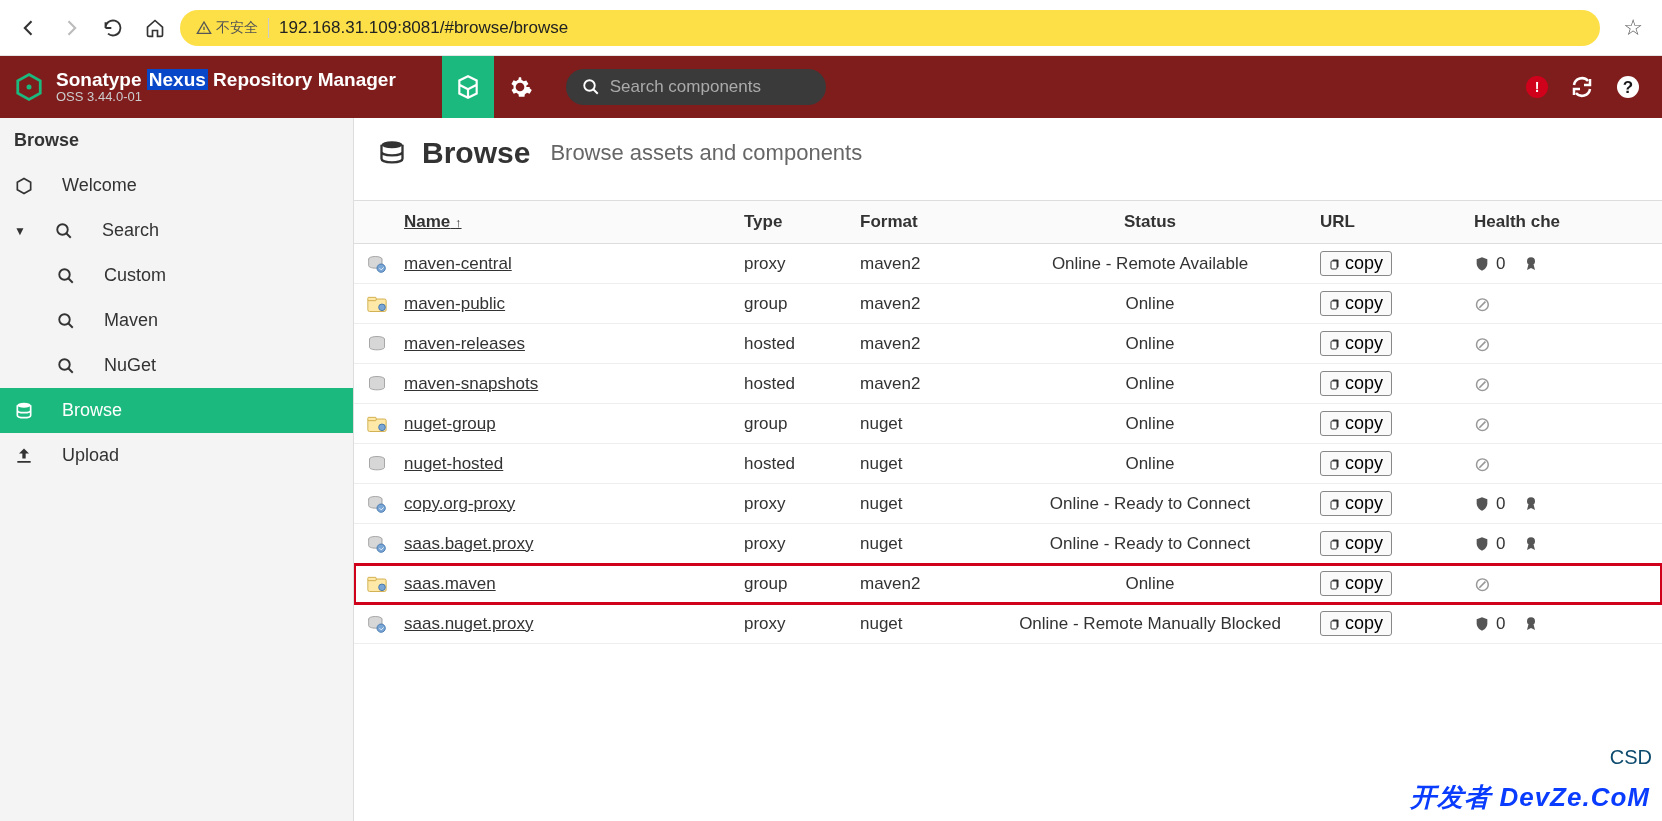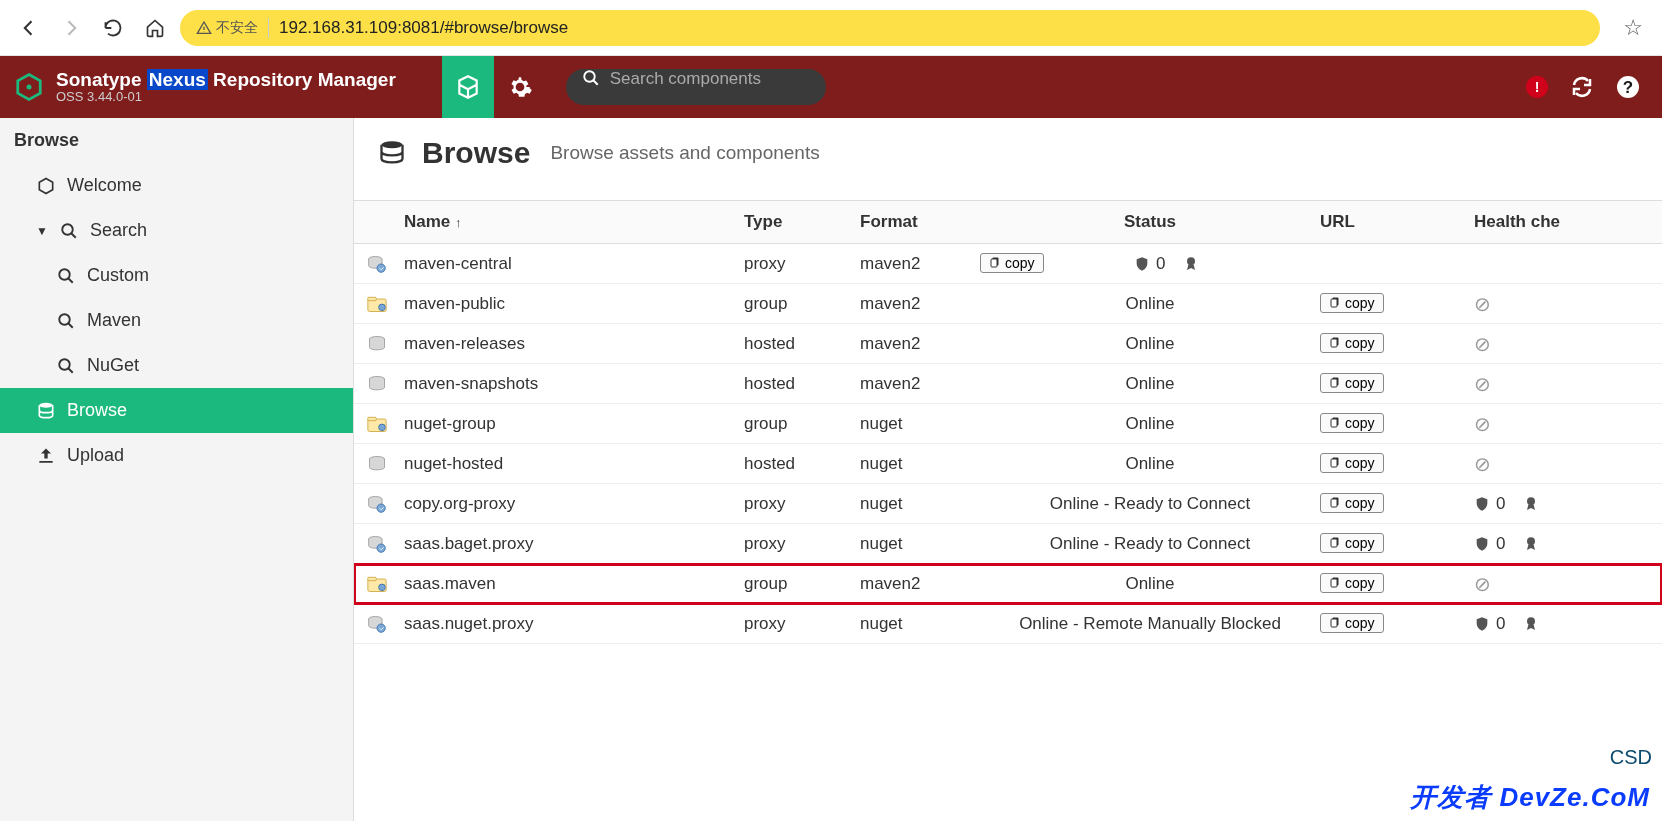--- a/index.html
+++ b/index.html
@@ -19,53 +19,53 @@
   .app-header { height: 62px; background: #7f1d1d; display: flex; align-items: center; color: #fff; }
   .logo-box { display:flex; align-items:center; padding: 0 14px; gap: 12px;}
   .hex-logo { width: 30px; height: 30px; }
   .brand-text { line-height:1.15; }
   .brand-title { font-size: 19px; font-weight: 700; }
   .brand-title .hl { background: #0947c9; padding: 0 2px;}
   .brand-sub { font-size: 13px; color:#ccc; }
   .mode-cube { width: 52px; height: 62px; background:#1cb97e; display:flex; align-items:center; justify-content:center; position:relative; margin-left: 32px;}
   .mode-cube::after{content:"";position:absolute;bottom:-8px;left:50%;margin-left:-8px;border:8px solid transparent;border-top-color:#1cb97e;}
   .gear { width: 52px; display:flex; align-items:center; justify-content:center; font-size:24px;}
-  .search-box { background: #3a3a3a; height: 36px; width: 260px; border-radius: 20px; display:flex; align-items:flex-start; padding: 0 16px; gap: 10px; color:#aaa; font-size:17px; margin-left: 20px;}
+  .search-box { background: #3a3a3a; height: 36px; width: 260px; border-radius: 20px; display:flex; align-items:center; padding: 0 16px; gap: 10px; color:#aaa; font-size:17px; margin-left: 20px;}
   .header-right { margin-left:auto; display:flex; align-items:center; gap: 22px; padding-right: 22px;}
   .red-dot { width: 22px; height:22px; background:#d0021b; border-radius:50%; display:flex;align-items:center;justify-content:center;font-size:14px;font-weight:bold;}
   
   
   .app-body { display:flex; height: 703px;}
   .sidebar { width: 354px; background:#f4f4f4; border-right: 1px solid #ddd; }
   .sidebar-header { font-size: 18px; font-weight:700; padding: 12px 14px; color:#333;}
-  .nav-item { display:flex; align-items:center; gap: 11px; padding: 12px 36px; font-size: 18px; color:#333; cursor:pointer;}
+  .nav-item { display:flex; align-items:center; gap: 28px; padding: 12px 14px; font-size: 18px; color:#333; cursor:pointer;}
   .nav-item.indent { padding-left: 56px; }
   .nav-item.active { background:#1cb97e; color:#fff;}
   .nav-caret { font-size: 12px; }
   .icon-sm { width:20px; display:inline-flex; justify-content:center;}
   
   .content { flex:1; background:#fff; overflow:hidden;}
   .content-head { padding: 18px 24px 30px; display:flex; align-items:center; gap: 16px;}
   .db-big { font-size: 26px;}
   .content-title { font-size: 30px; font-weight:700;}
-  .content-sub { font-size: 19px; color:#666; margin-left:4px;}
+  .content-sub { font-size: 22px; color:#666; margin-left:4px;}
   
   .table { width: 100%; }
   .table-head { display:flex; border-top:1px solid #ddd; border-bottom:1px solid #ddd; background:#fafafa; font-weight:700; height:44px; align-items:center; font-size:17px;}
   .row { display:flex; border-bottom:1px solid #eee; height:40px; align-items:center; font-size:17px; color:#333;}
   .row.highlight { outline: 3px solid #d0021b; outline-offset:-2px; }
   .c-icon { width: 46px; display:flex; justify-content:center; }
-  .c-name { width: 344px; padding-left:4px;}
+  .c-name { width: 344px; padding-left:4px;text-decoration:underline;}
   .c-type { width: 116px; }
   .c-format { width: 120px; }
   .c-status { width: 340px; text-align: center; }
   .c-url { width: 150px; }
   .c-health { flex:1; padding-left:4px;}
   .sort-arrow { font-size: 13px; }
-  .copy-btn { display:inline-flex; align-items:flex-start; gap:4px; border:1px solid #888; background:#fafafa; padding: 1px 8px; font-size:14px; border-radius:3px; cursor:pointer;}
+  .copy-btn { display:inline-flex; align-items:center; gap:4px; border:1px solid #888; background:#fafafa; padding: 1px 8px; font-size:18px; border-radius:3px; cursor:pointer;}
   .health { display:flex; align-items:center; gap:18px; }
   .shield { display:inline-flex; align-items:center; gap:6px; font-size:17px;}
   .ban { color:#999; font-size:20px;}
   .watermark { position:fixed; right:12px; bottom:6px; font-family: Arial; font-size:26px; font-weight:900; font-style:italic; color:#0a3cff; letter-spacing:1px; text-shadow: 1px 1px 0 #fff, -1px -1px 0 #fff;}
   .csd { position:fixed; right:10px; bottom:52px; color:#0c4a6e; font-size:20px;}
   svg { display:block;}
 </style>
 </head>
 <body>
 
@@ -243,20 +243,21 @@
               <svg width="20" height="20" viewBox="0 0 24 24">
                 <ellipse cx="10" cy="6" rx="8" ry="3" fill="#d7d7d7" stroke="#999"></ellipse>
                 <path d="M2 6v8c0 1.7 3.6 3 8 3s8-1.3 8-3V6" fill="#d7d7d7" stroke="#999"></path>
                 <circle cx="17" cy="17" r="5" fill="#7aa6d6" stroke="#3a6fa8"></circle>
                 <path d="M15 17l2 2 3-3" stroke="#fff" fill="none"></path>
               </svg>
             </div>
             <div class="c-name">maven-central</div>
             <div class="c-type">proxy</div>
             <div class="c-format">maven2</div>
+            <div class="c-status">Online - Remote Available</div>
             <div class="c-url"><button class="copy-btn"><svg width="12" height="14" viewBox="0 0 24 24" fill="#333">
                   <rect x="7" y="3" width="12" height="16" rx="2"></rect>
                   <rect x="4" y="6" width="12" height="16" rx="2" fill="#fff" stroke="#333" stroke-width="2"></rect>
                 </svg>copy</button></div>
             <div class="c-health">
               <div class="health">
                 <span class="shield"><svg width="16" height="18" viewBox="0 0 24 24" fill="#555">
                     <path d="M12 2l8 3v6c0 5-3.4 9.5-8 11-4.6-1.5-8-6-8-11V5l8-3z"></path>
                   </svg> 0</span>
                 <span>

